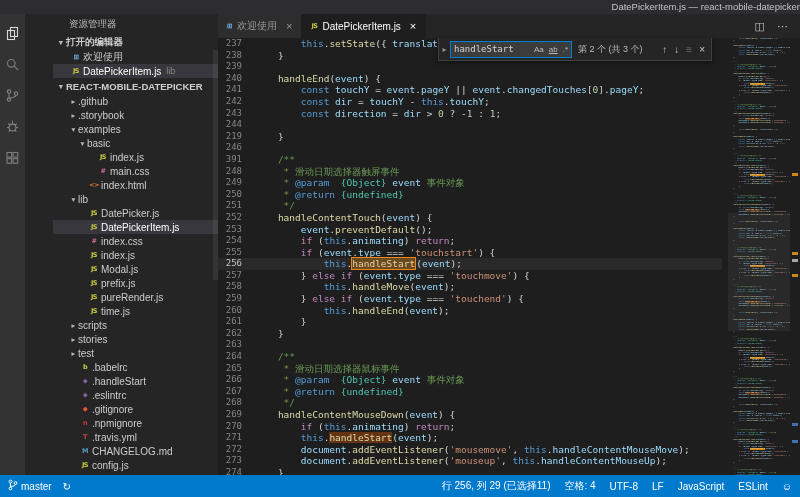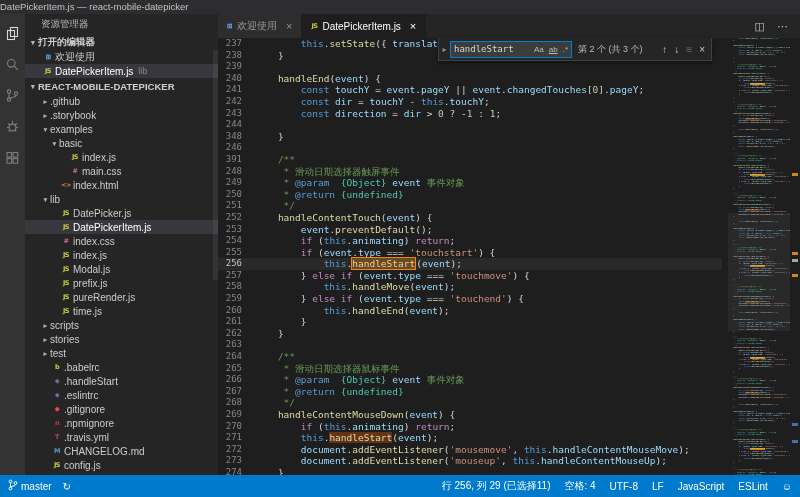--- a/index.html
+++ b/index.html
@@ -1,33 +1,33 @@
 <!DOCTYPE html>
 <html><head>
 <meta charset="utf-8">
 <style>
   * { box-sizing: border-box; margin: 0; padding: 0; }
   html,body { width: 800px; height: 497px; overflow: hidden; }
   body { background:#1e1e1e; font-family:"Liberation Sans",sans-serif; color:#cccccc; position:relative; }
 
   
-  .titlebar { height:14px; background:#2d2d30; color:#c3c3c3; font-size:9.5px; line-height:14px; text-align:left;
+  .titlebar { height:14px; background:#2d2d30; color:#c3c3c3; font-size:9.5px; line-height:14px; text-align:right;
               white-space:nowrap; overflow:hidden; }
 
   
   .main { display:flex; height:461px; }
 
   
   .activitybar { width:25px; background:#333333; display:flex; flex-direction:column; align-items:center;
                  padding-top:8px; gap:9px; flex-shrink:0; }
   .ab-item { width:25px; height:22px; display:flex; align-items:center; justify-content:center; opacity:.45; }
   .ab-item.active { opacity:1; }
 
   
-  .sidebar { width:193px; background:#252526; font-size:10px; position:relative; overflow:hidden; flex-shrink:0; }
+  .sidebar { width:193px; background:#252526; font-size:10px; position:relative; overflow:hidden; flex-shrink:0;padding-left:28px; }
   .sb-title { height:20px; line-height:20px; padding-left:16px; font-size:9.5px; color:#bcbcbc; }
   .section-header { height:16px; display:flex; align-items:center; font-weight:bold; font-size:9.5px; color:#cfcfcf; padding-left:3px; }
   .section-header .chev { width:10px; }
   .row { height:14px; display:flex; align-items:center; white-space:nowrap; overflow:hidden; }
   .row.selected { background:#37373d; color:#ffffff; }
   .chev { width:9px; font-size:7.5px; color:#b5b5b5; text-align:center; flex-shrink:0; }
   .spacer { width:9px; flex-shrink:0; }
   .ficon { width:14px; font-size:6.5px; font-weight:bold; text-align:center; flex-shrink:0;
            font-family:"DejaVu Sans",sans-serif; letter-spacing:-0.5px; }
   .detail { color:#8a8a8a; margin-left:5px; font-size:9px; }
@@ -366,21 +366,21 @@
             <span class="ltext"><span class="t-o">        </span><span class="t-k">const</span><span class="t-o"> </span><span class="t-v">dir</span><span class="t-o"> = </span><span class="t-v">touchY</span><span class="t-o"> - </span><span class="t-k">this</span><span class="t-o">.</span><span class="t-v">touchY</span><span class="t-o">;</span></span>
           </div>
           <div class="cline">
             <span class="ln">243</span>
             <span class="ltext"><span class="t-o">        </span><span class="t-k">const</span><span class="t-o"> </span><span class="t-v">direction</span><span class="t-o"> = </span><span class="t-v">dir</span><span class="t-o"> &gt; </span><span class="t-n">0</span><span class="t-o"> ? -</span><span class="t-n">1</span><span class="t-o"> : </span><span class="t-n">1</span><span class="t-o">;</span></span>
           </div>
           <div class="cline">
             <span class="ln">244</span>
           </div>
           <div class="cline">
-            <span class="ln">348</span>
+            <span class="ln">219</span>
             <span class="ltext"><span class="t-o">    }</span></span>
           </div>
           <div class="cline">
             <span class="ln">246</span>
             <span class="ltext"></span>
           </div>
           <div class="cline">
             <span class="ln">391</span>
             <span class="ltext"><span class="t-cm">    /**</span></span>
           </div>

